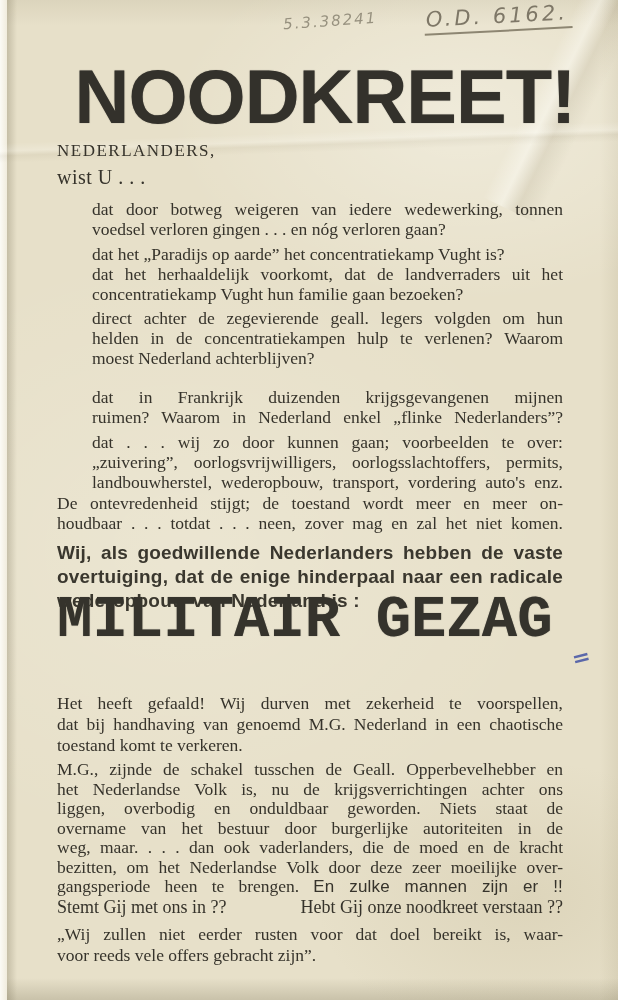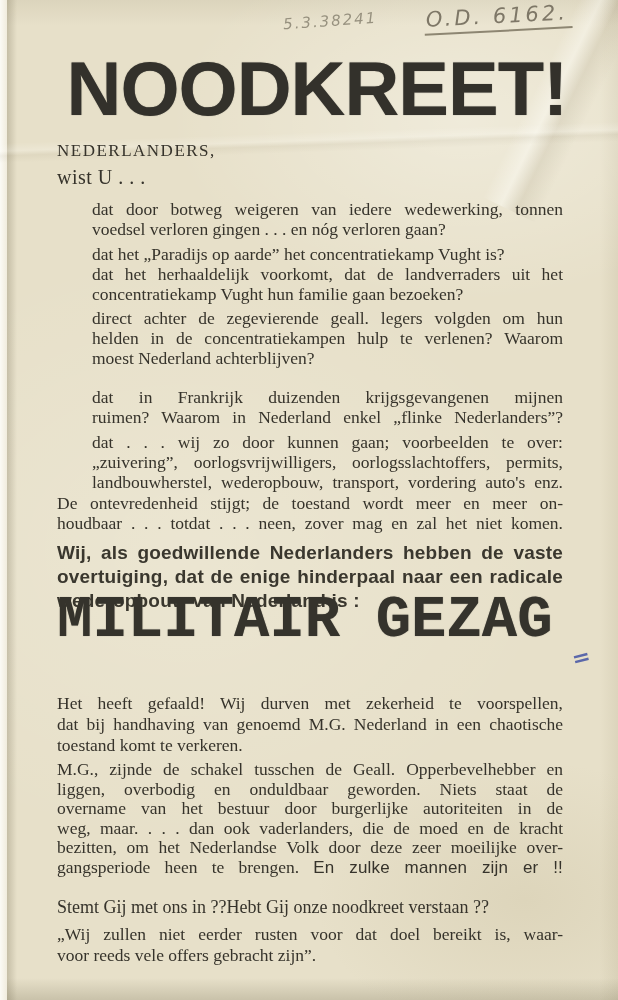--- a/index.html
+++ b/index.html
@@ -27,38 +27,38 @@
     transform:rotate(-2deg);pointer-events:none;
     background:linear-gradient(180deg, transparent 30%, rgba(255,255,250,.22) 50%, rgba(130,118,88,.08) 62%, transparent 80%);}
 
   .hw{position:absolute;font-family:"DejaVu Sans", sans-serif;font-style:italic;}
   .pencil{top:12px;left:283px;font-size:15px;letter-spacing:2px;color:#97917f;transform:rotate(-4deg);}
   .archive{top:4px;left:424px;font-size:21px;letter-spacing:3px;color:#7e7767;transform:rotate(-3deg);
     border-bottom:2px solid #8d8672;padding:0 4px 2px 2px;}
   .bluemark{position:absolute;top:645px;left:572px;font-size:22px;font-weight:bold;
     color:#5b68aa;transform:rotate(-14deg);font-family:"DejaVu Sans", sans-serif;}
 
-  .title{position:absolute;top:36px;left:28px;width:562px;margin:8px;text-align:center;
+  .title{position:absolute;top:36px;left:28px;width:562px;margin:16px;text-align:center;
     font-family:"Liberation Sans", sans-serif;font-weight:700;font-size:76px;line-height:90px;
     letter-spacing:-1px;color:#33312b;text-shadow:0 0 1px rgba(51,49,43,.55);}
   .heading2{position:absolute;top:584px;left:57px;width:506px;margin:0;text-align:left;
     font-family:Liberation Mono, monospace;font-weight:700;font-size:59px;line-height:74px;
     letter-spacing:0px;color:#35332c;text-shadow:0 0 1px rgba(51,49,43,.5);}
 
   .salutation{position:absolute;top:141px;left:57px;font-size:17px;letter-spacing:1.5px;}
   .intro{position:absolute;top:166px;left:57px;font-size:20px;letter-spacing:.5px;text-align:center;}
 
   .block{position:absolute;font-size:17.5px;line-height:20px;}
   .ind{left:92px;width:471px;}
   .full{left:57px;width:506px;}
   .ln{white-space:normal;}
   .j{text-align:justify;text-align-last:justify;}
   .sans{font-family:"Liberation Sans", sans-serif;font-weight:700;font-size:19px;line-height:24px;
     color:#3a372e;letter-spacing:.2px;}
-  .qrow{display:flex;justify-content:flex-start;font-size:18px;}
+  .qrow{display:flex;justify-content:space-between;font-size:18px;}
   .boldtail{font-family:"Liberation Sans", sans-serif;font-weight:400;font-size:17px;letter-spacing:.2px;}
 </style>
 </head>
 <body>
 
 <div class="paper">
   <div class="edge-left"></div>
   <div class="fold-line"></div>
   <div class="crease-tr"></div>
   <div class="crease-mid"></div>
@@ -117,20 +117,21 @@
   <div class="bluemark">=</div>
 
   <div class="block full" style="top:693px;line-height:21px">
     <div class="ln j">Het heeft gefaald! Wij durven met zekerheid te voorspellen,</div>
     <div class="ln j">dat bij handhaving van genoemd M.G. Nederland in een chaotische</div>
     <div class="ln">toestand komt te verkeren.</div>
   </div>
 
   <div class="block full" style="top:760px;line-height:19.5px">
     <div class="ln j">M.G., zijnde de schakel tusschen de Geall. Opperbevelhebber en</div>
+    <div class="ln j">het Nederlandse Volk is, nu de krijgsverrichtingen achter ons</div>
     <div class="ln j">liggen, overbodig en onduldbaar geworden. Niets staat de</div>
     <div class="ln j">overname van het bestuur door burgerlijke autoriteiten in de</div>
     <div class="ln j">weg, maar. . . . dan ook vaderlanders, die de moed en de kracht</div>
     <div class="ln j">bezitten, om het Nederlandse Volk door deze zeer moeilijke over-</div>
     <div class="ln j"><span>gangsperiode heen te brengen.</span> <span class="boldtail">En zulke mannen zijn er !!</span></div>
   </div>
 
   <div class="block full qrow" style="top:897px">
     <span>Stemt Gij met ons in ??</span>
     <span>Hebt Gij onze noodkreet verstaan ??</span>

